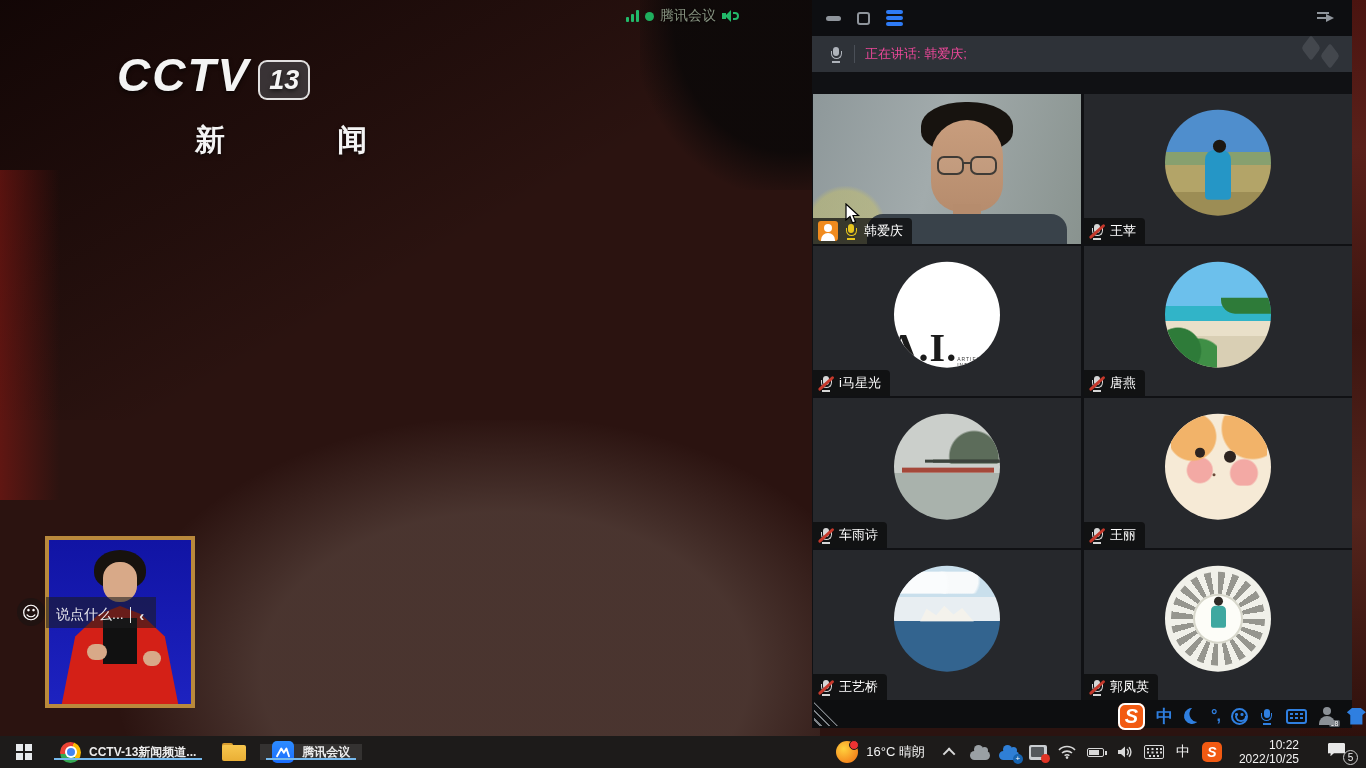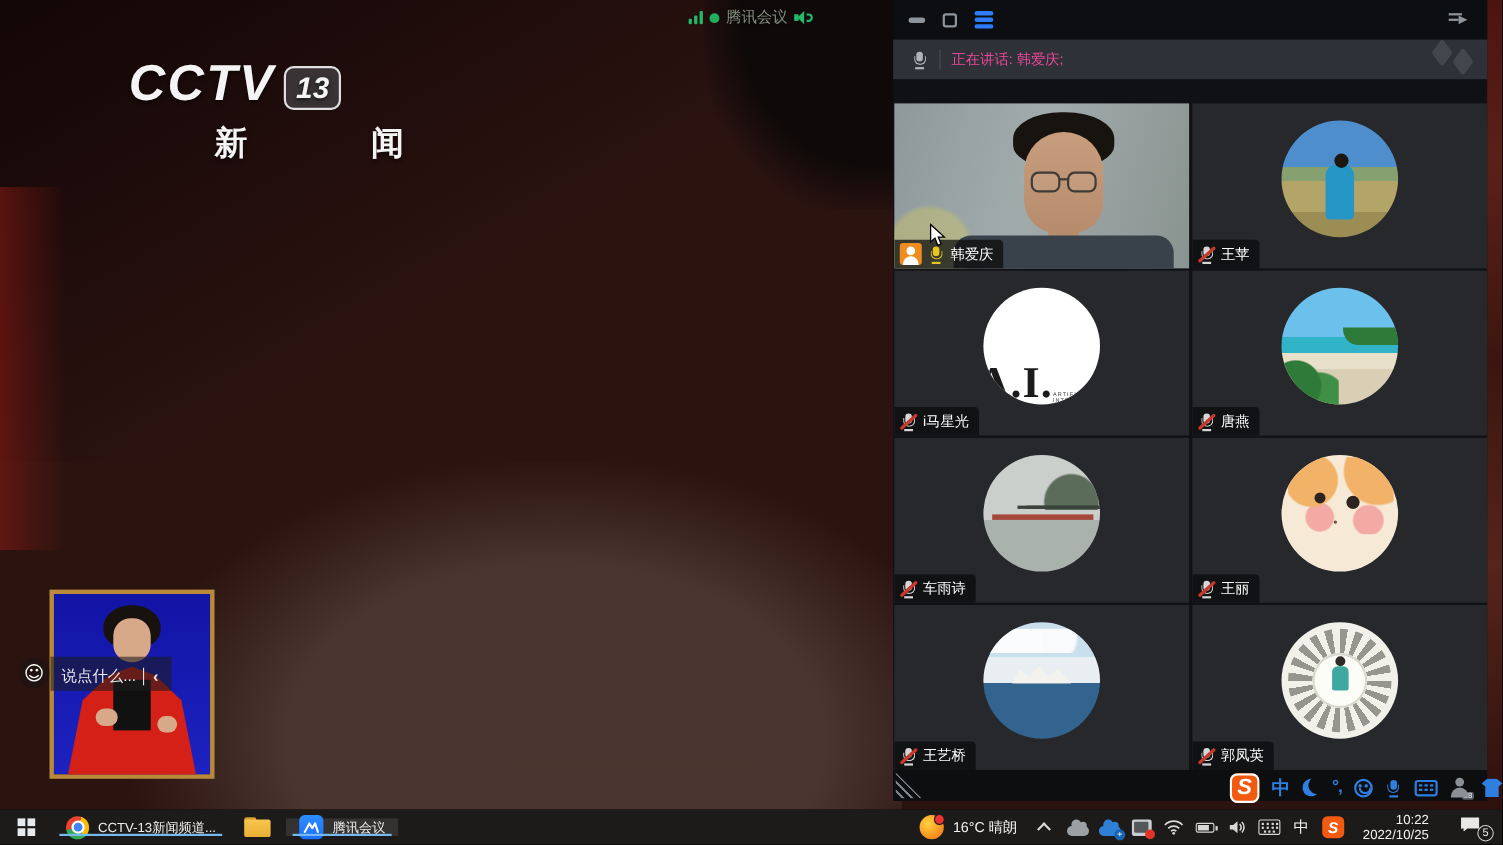--- a/index.html
+++ b/index.html
@@ -32,21 +32,21 @@
 
   
   .cctv-logo { position:absolute; left:85px; top:48px; color:#f4f4f4;
     text-shadow:0 2px 4px rgba(0,0,0,.6); }
   .cctv-row { display:flex; align-items:center;margin-left:32px; }
   .cctv-word { font-size:46px; font-weight:bold; font-style:italic; letter-spacing:2px; }
   .cctv-num { margin-left:8px; margin-top:10px; width:52px; height:40px; border-radius:9px;
     background:rgba(80,84,90,.55); border:2px solid rgba(255,255,255,.85);
     display:flex; align-items:center; justify-content:center;
     font-size:27px; font-weight:bold; font-style:italic; }
-  .cctv-sub { margin-top:8px; margin-left:110px; font-size:30px; font-weight:bold;
+  .cctv-sub { margin-top:18px; margin-left:110px; font-size:30px; font-weight:bold;
     letter-spacing:52px; white-space:nowrap; }
 
   
   .share-ind { position:absolute; left:626px; top:6px; height:20px; display:flex;
     align-items:center; gap:6px; }
   .sig-bars { display:flex; align-items:flex-end; gap:2px; height:12px; }
   .sig-bars i { display:block; width:3px; background:#22b96a; border-radius:1px; }
   .sig-bars i:nth-child(1){height:5px;} .sig-bars i:nth-child(2){height:8px;} .sig-bars i:nth-child(3){height:12px;}
   .rec-dot { width:9px; height:9px; border-radius:50%; background:#1fae5e; }
   .share-name { font-size:14px; color:#85917f; text-shadow:0 1px 2px rgba(0,0,0,.6); }
@@ -222,21 +222,21 @@
   .ime-user::before { content:""; position:absolute; left:5px; top:0; width:8px; height:8px; border-radius:50%; background:#8b9096; }
   .ime-user::after { content:""; position:absolute; left:1px; top:9px; width:16px; height:9px; border-radius:8px 8px 0 0; background:#8b9096; }
   .ime-user .b18 { position:absolute; right:-4px; bottom:-2px; background:#5a5f66; color:#fff;
     font-size:7px; padding:0 1.5px; border-radius:2px; }
   .ime-shirt { width:19px; height:17px; background:#2f7fe0;
     clip-path:polygon(30% 0,70% 0,100% 28%,82% 44%,82% 100%,18% 100%,18% 44%,0 28%); }
 
   
   .taskbar { position:absolute; left:0; top:736px; width:1366px; height:32px;
     background:#1d1b1a; z-index:10; display:flex; align-items:center; }
-  .tb-btn { height:16px; display:flex; align-items:center; justify-content:center; }
+  .tb-btn { height:16px; display:flex; align-items:center; justify-content:center;font-weight:bold; }
   .start { width:48px; }
   .win-logo { display:grid; grid-template-columns:7px 7px; grid-template-rows:7px 7px; gap:1.5px; }
   .win-logo i { background:#e7eaed; }
   .task { position:relative; gap:8px; padding:0 12px; }
   .task .lbl { color:#ececec; font-size:12px; white-space:nowrap; }
   .task-underline::after { content:""; position:absolute; left:6px; right:6px; bottom:0; height:2px; background:#76b9ed; }
   .task--active { background:rgba(255,255,255,.10); }
   .chrome-ico { position:relative; width:21px; height:21px; border-radius:50%;
     background:conic-gradient(from 140deg,#34a853 0 120deg,#ea4335 120deg 240deg,#fbbc05 240deg 360deg); }
   .chrome-ico::before { content:""; position:absolute; inset:4.5px; border-radius:50%; background:#fff; }

